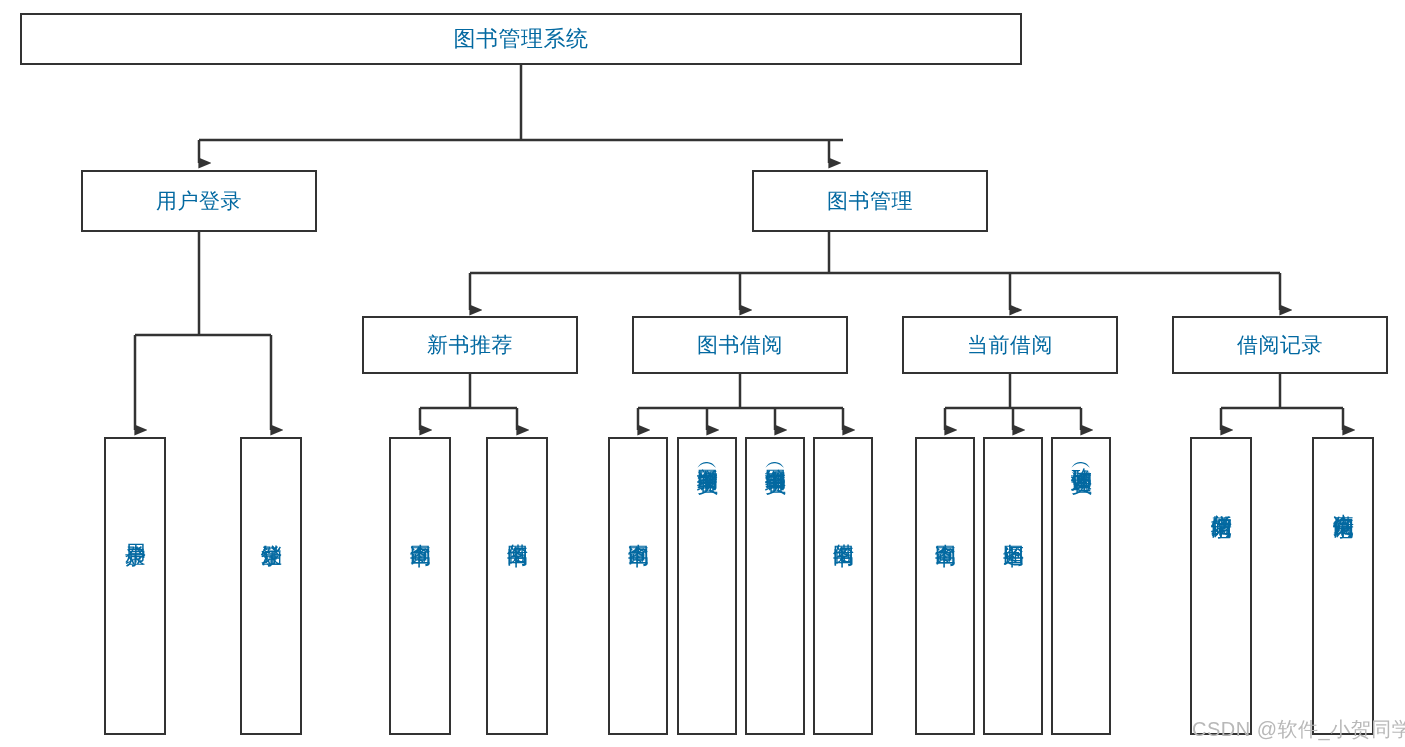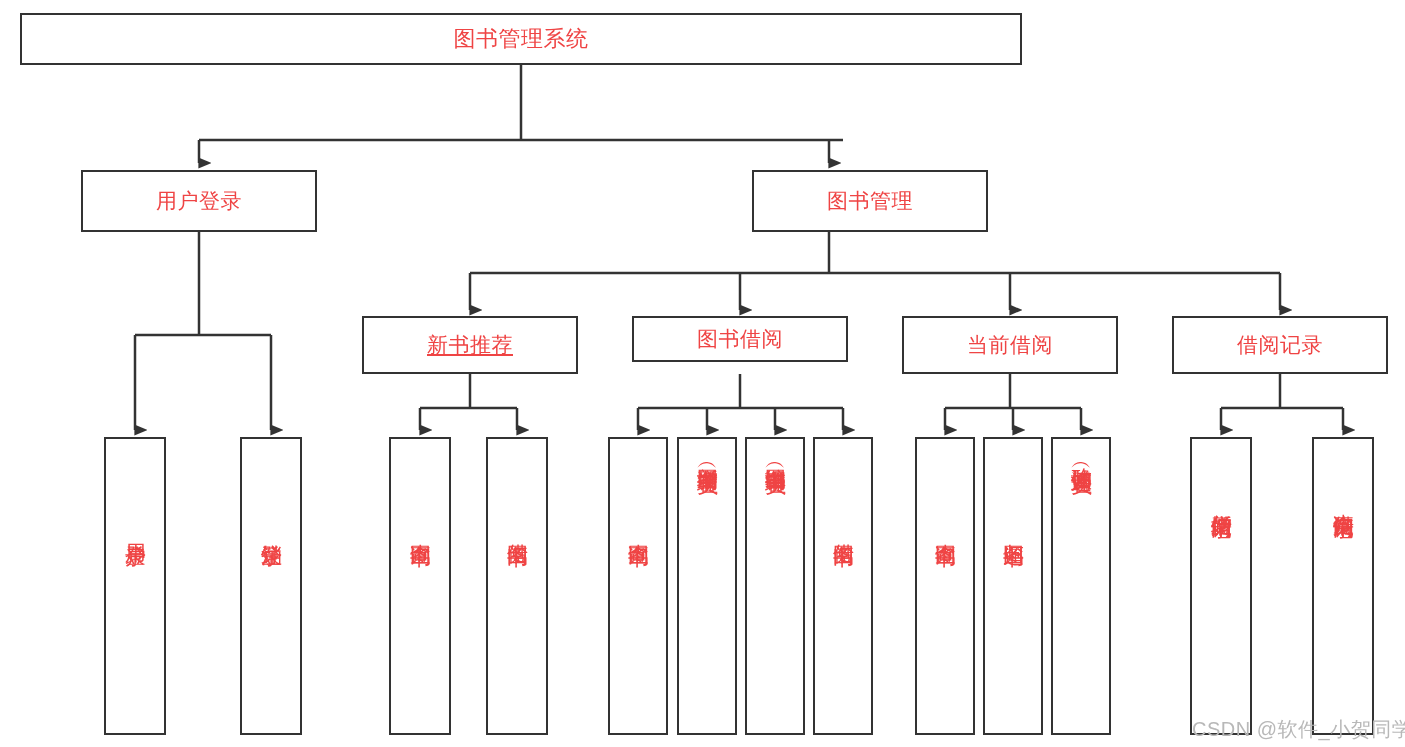--- a/index.html
+++ b/index.html
@@ -26,21 +26,21 @@
     pointer-events: none;
   }
   .node {
     position: absolute;
     box-sizing: border-box;
     background: #ffffff;
     border: 2.5px solid #333333;
     display: flex;
     align-items: center;
     justify-content: center;
-    color: #ef4444;
+    color: #0369a1;
   }
   .node .lbl {
     font-size: 21px;
     line-height: 1.18;
     white-space: nowrap;
     letter-spacing: 0.5px;
   }
   .node.root .lbl { font-size: 22px; }
   .leaf {
     align-items: flex-start;
@@ -126,24 +126,24 @@
     <span class="lbl">图书管理系统</span>
   </div>
 
   <div class="node" id="l2-0" style="left: 81px; top: 170px; width: 236px; height: 62px;">
     <span class="lbl">用户登录</span>
   </div>
   <div class="node" id="l2-1" style="left: 711px; top: 170px; width: 236px; height: 62px; margin-left: 41px;">
     <span class="lbl">图书管理</span>
   </div>
 
-  <div class="node" id="l3-0" style="left: 362px; top: 316px; width: 216px; height: 58px; text-decoration: underline;">
+  <div class="node" id="l3-0" style="left: 362px; top: 316px; width: 216px; height: 58px;">
     <span class="lbl">新书推荐</span>
   </div>
-  <div class="node" id="l3-1" style="left: 632px; top: 316px; width: 216px; height: 46px;">
+  <div class="node" id="l3-1" style="left: 632px; top: 316px; width: 216px; height: 58px;">
     <span class="lbl">图书借阅</span>
   </div>
   <div class="node" id="l3-3" style="left: 1172px; top: 316px; width: 216px; height: 58px;">
     <span class="lbl">借阅记录</span>
   </div>
   <div class="node" id="l3-2" style="left: 902px; top: 316px; width: 216px; height: 58px;">
     <span class="lbl">当前借阅</span>
   </div>
 
   <div class="node leaf mid" id="lf-0" style="left: 104px; top: 437px; width: 62px; height: 298px;">

